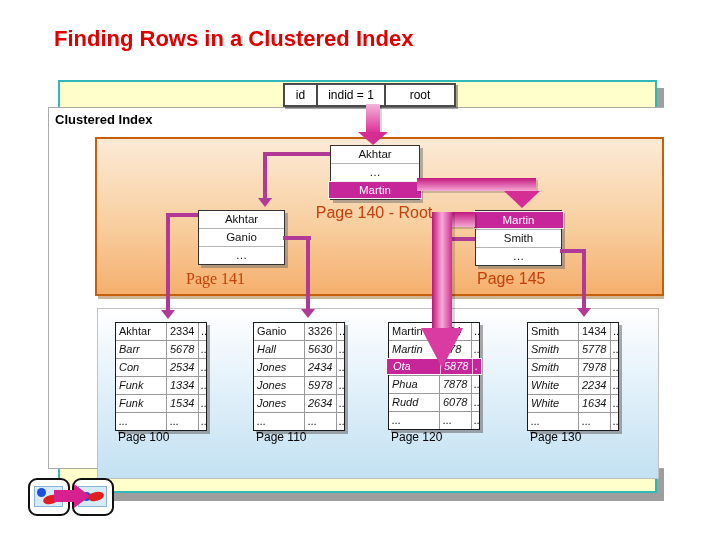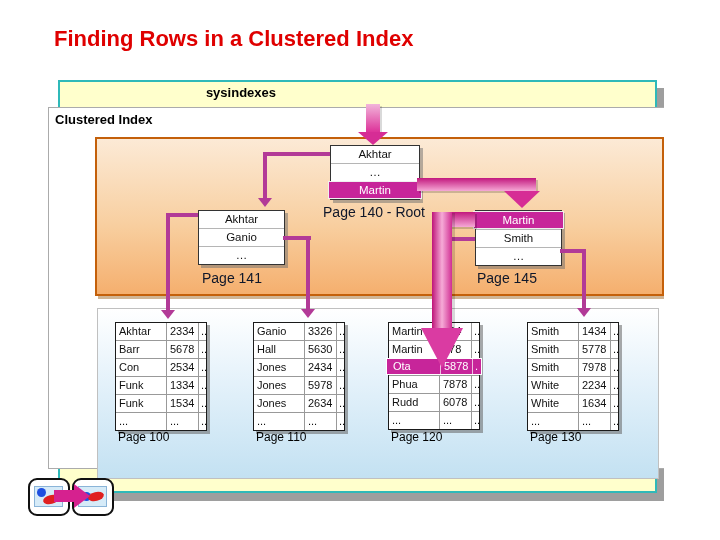--- a/index.html
+++ b/index.html
@@ -39,30 +39,30 @@
 
   
   .node{background:#fff;border:1px solid #333;box-shadow:3px 3px 0 rgba(110,110,110,.5);
         z-index:4;text-align:center;}
   .nrow{height:17px;line-height:17px;font-size:11.5px;color:#111;}
   .nrow + .nrow{border-top:1px solid #B5B5B5;}
   .nrow.hl{background:#C7259A;color:#fff;margin:0 -3px;border:1px solid #F0F0F0;height:16px;line-height:16px;}
   #node-root{left:330px;top:145px;width:88px;}
   #node-141{left:198px;top:210px;width:85px;}
   #node-145{left:475px;top:210px;width:85px;}
-  .nodelabel{font-size:14px;color:#0f172a;z-index:4;}
+  .nodelabel{font-size:16px;color:#c2410c;z-index:4;}
   #label-root{left:314px;top:204px;width:120px;text-align:center;}
-  #label-141{left:202px;top:270px;}
+  #label-141{left:186px;top:270px;font-family:Liberation Serif, serif;}
   #label-145{left:477px;top:270px;}
 
   
   .ptable{width:90px;background:#fff;border:1px solid #1A1A1A;z-index:4;
           box-shadow:3px 3px 0 rgba(100,100,100,.55);}
   .trow{display:flex;height:17px;line-height:16px;font-size:11px;color:#111;}
-  .trow + .trow{border-top:1px solid #999;}
+  .trow + .trow{border-top:1px solid #999;font-style:italic;}
   .tc{overflow:hidden;white-space:nowrap;}
   .c0{width:47px;padding-left:3px;border-right:1px solid #999;}
   .c1{width:28px;padding-left:3px;border-right:1px solid #999;}
   .c2{flex:1;padding-left:2px;}
   .trow.hl{background:#C7259A;color:#fff;margin:0 -3px;padding:0 3px;border:1px solid #fff;height:15px;line-height:15px;}
   .trow.hl .tc{border-right-color:rgba(255,255,255,.7);}
   #table-100{left:115px;top:322px;} #table-110{left:253px;top:322px;}
   #table-120{left:388px;top:322px;} #table-130{left:527px;top:322px;}
   .pagelabel{font-size:12px;color:#000;z-index:4;text-align:right;}
   #plabel-100{left:118px;top:430px;} #plabel-110{left:256px;top:430px;}
@@ -94,21 +94,25 @@
 </style>
 </head>
 <body>
 
 <div id="slide">
 
   <div class="abs" id="title">Finding Rows in a Clustered Index</div>
 
   <div class="abs" id="banner"></div>
 
-  <div class="abs" id="sysindexes-label">sysindexes</div>
+  <div class="abs" id="sysheader">
+    <div class="syscell" id="sys-id">id</div>
+    <div class="syscell" id="sys-indid">indid = 1</div>
+    <div class="syscell" id="sys-root">root</div>
+  </div>
 
   <div class="abs pbar-v" style="left:366px;top:104px;width:14px;height:29px;"></div>
   <div class="abs phead" style="left:358px;top:132px;border-left:15px solid transparent;border-right:15px solid transparent;border-top:13px solid #D62D95;"></div>
 
   <div class="abs" id="white-panel"></div>
   <div class="abs" id="ci-label">Clustered Index</div>
 
   <div class="abs" id="orange-panel"></div>
 
   <div class="abs" id="blue-panel"></div>

